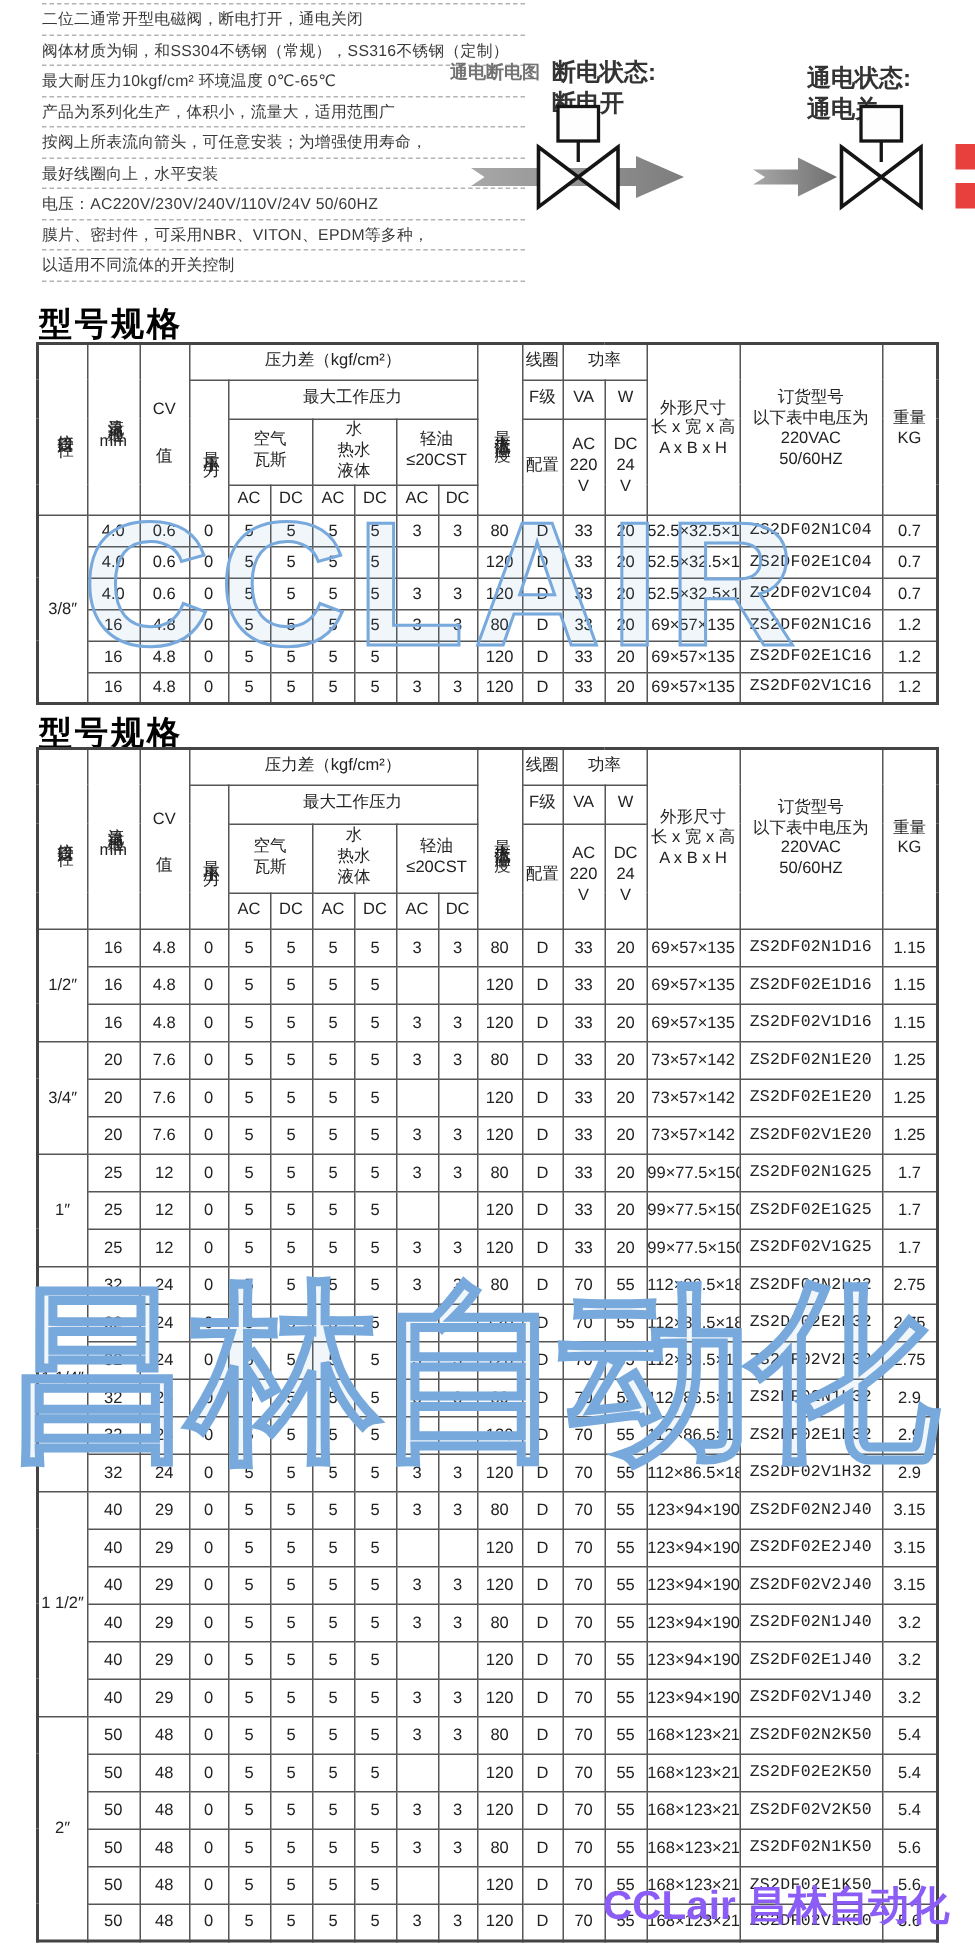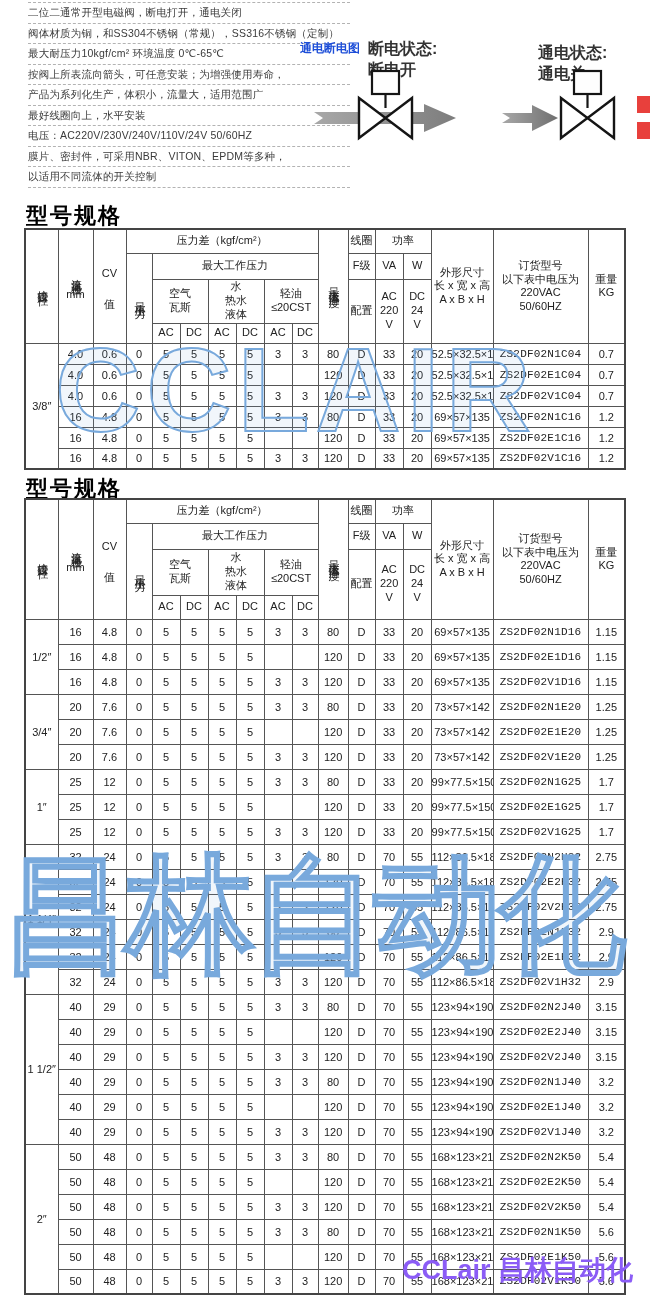--- a/index.html
+++ b/index.html
@@ -6,21 +6,21 @@
   body { background:#fff; font-family:"Liberation Sans","DejaVu Sans",sans-serif; }
   #page { position:relative; width:650px; height:1300px; background:#fff; overflow:hidden;border-radius:9px; }
 
   
   .intro { position:absolute; left:28px; top:2px; width:322px; }
   .intro .line { font-size:10.5px; color:#3a3a3a; white-space:nowrap;
                  padding:3px 0 2.5px; border-bottom:1px dashed #b3b3b3; letter-spacing:.2px; }
   .intro .line:first-child { border-top:1px dashed #b3b3b3; }
 
   
-  .diagram-title { position:absolute; left:300px; top:40px; font-size:12px; font-weight:bold; color:#1d4ed8; }
+  .diagram-title { position:absolute; left:300px; top:40px; font-size:12px; font-weight:bold; color:#737373; }
   .state-label  { position:absolute; font-size:16px; font-weight:bold; color:#333; line-height:21px; }
   .state-off { left:368px; top:38px; }
   .state-on  { left:538px; top:42px; }
   .valve-svg { position:absolute; }
   .valve1 { left:308px; top:68px; }
   .valve2 { left:498px; top:68px; }
   .red-mark { position:absolute; width:13px; height:17px; background:#e8403c; }
   .red-mark.m1 { left:637px; top:96px; }
   .red-mark.m2 { left:637px; top:122px; }
 
@@ -66,22 +66,22 @@
 </style>
 </head>
 <body>
 
 <div id="page">
 
   <div class="intro" id="intro-block">
       <div class="line">二位二通常开型电磁阀，断电打开，通电关闭</div>
       <div class="line">阀体材质为铜，和SS304不锈钢（常规），SS316不锈钢（定制）</div>
       <div class="line">最大耐压力10kgf/cm²  环境温度 0℃-65℃</div>
+      <div class="line">产品为系列化生产，体积小，流量大，适用范围广</div>
       <div class="line">按阀上所表流向箭头，可任意安装；为增强使用寿命，</div>
-      <div class="line">产品为系列化生产，体积小，流量大，适用范围广</div>
       <div class="line">最好线圈向上，水平安装</div>
       <div class="line">电压：AC220V/230V/240V/110V/24V  50/60HZ</div>
       <div class="line">膜片、密封件，可采用NBR、VITON、EPDM等多种，</div>
       <div class="line">以适用不同流体的开关控制</div>
     </div>
 
   <div class="diagram-title">通电断电图</div>
   <div class="state-label state-off">
     <div>断电状态:</div>
     <div>断电开</div>

